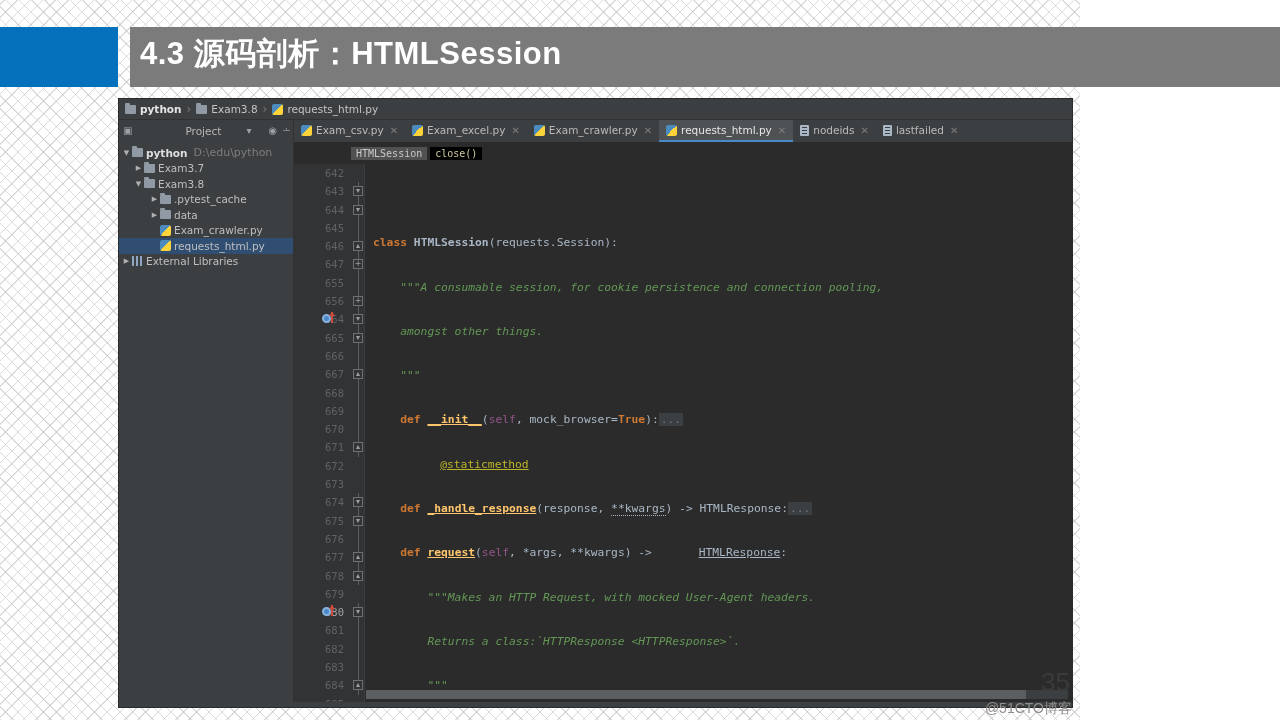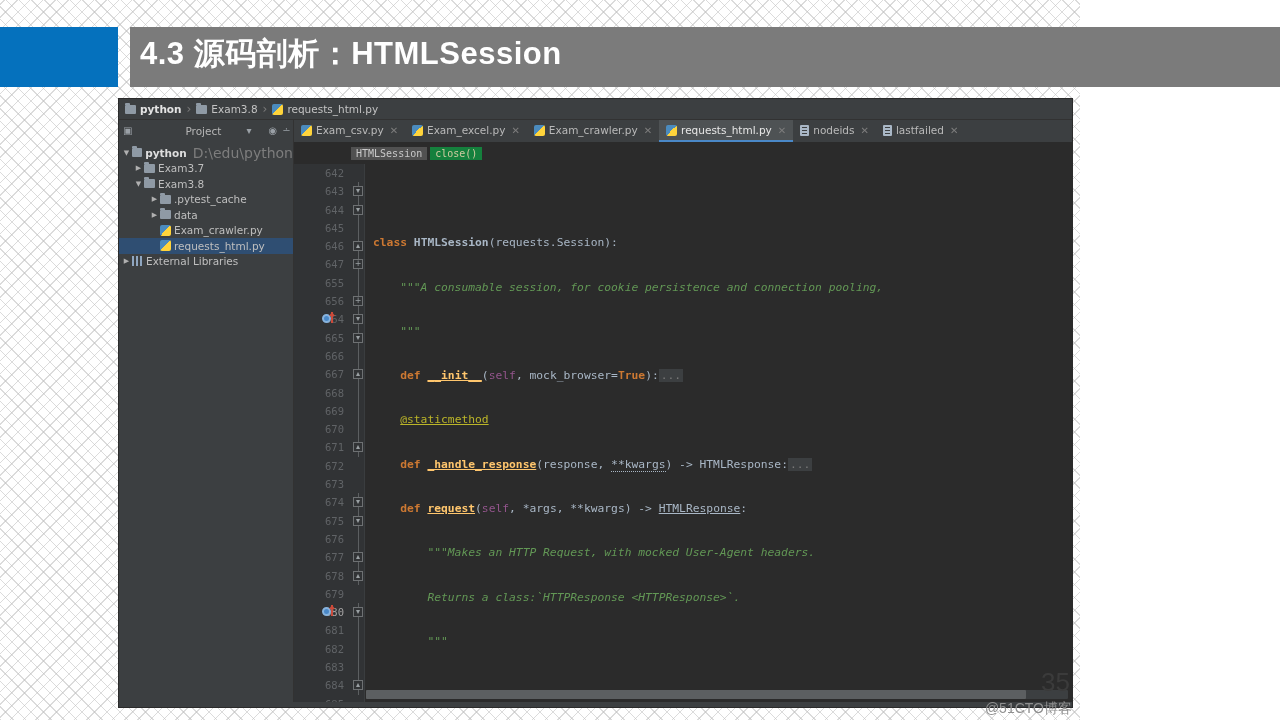--- a/index.html
+++ b/index.html
@@ -110,37 +110,37 @@
   
   #tree {
     width: 175px; background: #3c3f41; padding-top: 3px;
     border-right: 1px solid #323232; font-size: 10.5px;
   }
   .node { display: flex; align-items: center; height: 15.5px; white-space: nowrap; padding-left: 2px; }
   .node.sel { background: #2f4e72; }
   .arrow { width: 11px; text-align: center; color: #b0b0b0; font-size: 7px; flex: none; }
   .node .name { margin-left: 3px; color: #bfbfbf; }
   .node .name.b { font-weight: bold; color: #dedede; }
-  .node .path { margin-left: 6px; color: #7d7d7d; font-size: 14px; }
+  .node .path { margin-left: 6px; color: #7d7d7d; font-size: 11px; }
   .lib-ico {
     width: 11px; height: 10px; display:inline-block;
     background: repeating-linear-gradient(90deg,#8fa6c0 0 2px, transparent 2px 4px);
   }
 
   
   #editor { flex: 1; position: relative; background: #2b2b2b; overflow: hidden; }
   #bcrumb {
     position: absolute; left: 57px; top: 5px; display: flex; gap: 3px; z-index: 5;
   }
   #bcrumb span {
     font-family: "DejaVu Sans Mono", monospace; font-size: 10px;
     padding: 1px 5px; color: #c9c9c9;
   }
   #bcrumb .c1 { background: #515151; }
-  #bcrumb .c2 { background: #15803d; color: #cfcaa0; }
+  #bcrumb .c2 { background: #000000; color: #cfcaa0; }
 
   #code-area { position: absolute; left: 0; top: 22px; right: 0; bottom: 0; display: flex; }
   #gutter {
     width: 57px; background: #313335; flex: none; position: relative;
     font-family: "DejaVu Sans Mono", monospace;
   }
   #fold { width: 14px; background: #313335; flex: none; border-right:1px solid #3a3d3f; position: relative; }
   #code {
     flex: 1; position: relative;
     font-family: "DejaVu Sans Mono", monospace; font-size: 11.3px;
@@ -180,21 +180,21 @@
   .cl { height: 18.3px; line-height: 18.3px; }
 
   
   .kw   { color: #cc7832; font-weight: bold; text-align: right; }
   .cls  { color: #a9b7c6; font-weight: bold; }
   .fnu  { color: #ffc66d; font-weight: bold; text-decoration: underline; }
   .self { color: #94558d; }
   .doc  { color: #629755; font-style: italic; }
   .dec  { color: #bbb529; }
   .par  { color: #a9b7c6; }
-  .und  { text-decoration: underline; }
+  .und  { text-decoration: underline; margin-left: 40px; }
   .wav  { border-bottom: 1px dotted #a9b7c6; }
   .dots { background:#3c3f41; color:#787878; padding:0 2px; }
 
   
   #hscroll {
     position: absolute; left: 72px; right: 4px; bottom: 3px; height: 9px;
     background: #3c3f41; border-radius: 1px;
   }
   #hscroll .thumb { height: 9px; width: 94%; background: #5c5f61; border-radius: 1px; }
 
@@ -437,20 +437,21 @@
             <div class="fm line">
                 <i>▴</i>
               </div>
             <div class="fm"></div>
           </div>
 
           <div id="code">
             <div class="cl">&nbsp;</div>
             <div class="cl"><span class="kw">class</span> <span class="cls">HTMLSession</span><span class="par">(requests.Session):</span></div>
             <div class="cl"><span class="doc">    """A consumable session, for cookie persistence and connection pooling,</span></div>
+            <div class="cl"><span class="doc">    amongst other things.</span></div>
             <div class="cl"><span class="doc">    """</span></div>
             <div class="cl">    <span class="kw">def</span> <span class="fnu">__init__</span><span class="par">(</span><span class="self">self</span><span class="par">, mock_browser=</span><span class="kw">True</span><span class="par">):</span><span class="dots">...</span></div>
             <div class="cl">    <span class="dec und">@staticmethod</span></div>
             <div class="cl">    <span class="kw">def</span> <span class="fnu">_handle_response</span><span class="par">(response, </span><span class="wav">**kwargs</span><span class="par">) -&gt; HTMLResponse:</span><span class="dots">...</span></div>
             <div class="cl">    <span class="kw">def</span> <span class="fnu">request</span><span class="par">(</span><span class="self">self</span><span class="par">, *args, **kwargs) -&gt; </span><span class="und">HTMLResponse</span><span class="par">:</span></div>
             <div class="cl"><span class="doc">        """Makes an HTTP Request, with mocked User-Agent headers.</span></div>
             <div class="cl"><span class="doc">        Returns a class:`HTTPResponse &lt;HTTPResponse&gt;`.</span></div>
             <div class="cl"><span class="doc">        """</span></div>
             
             

